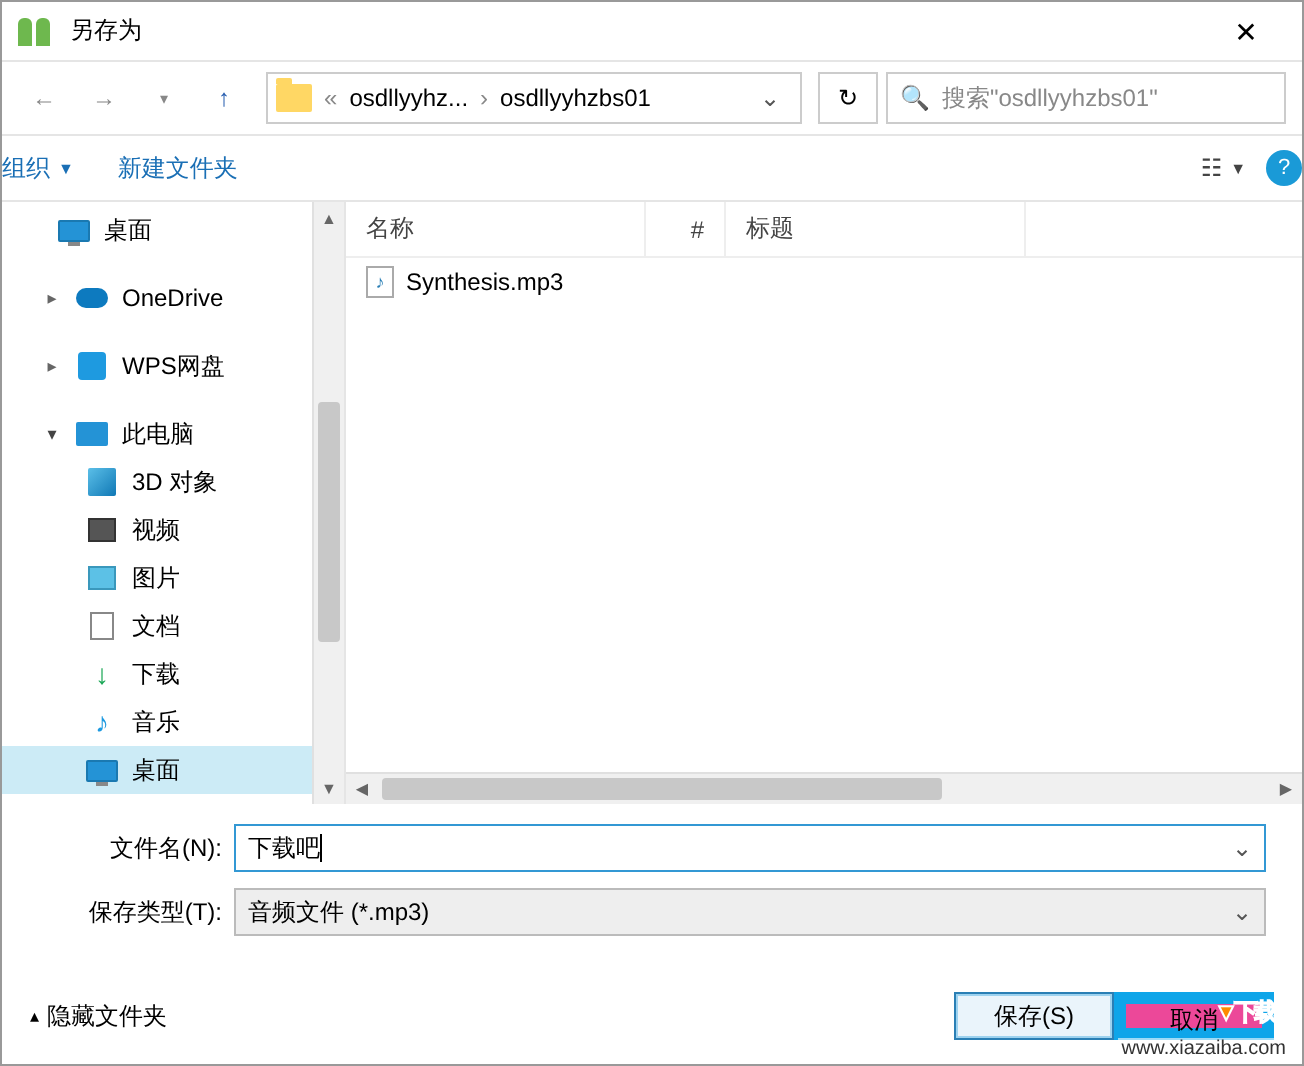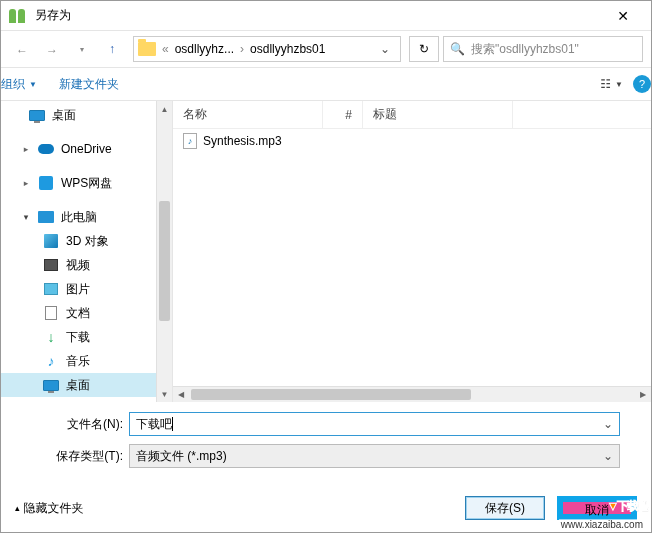--- a/index.html
+++ b/index.html
@@ -69,33 +69,33 @@
 .col-artist { flex: 1; border-right: none; }
 .filelist { flex: 1; position: relative; }
 .file-row { height: 24px; display: flex; align-items: center; padding-left: 10px; gap: 6px; }
 .file-row .ic-file { width: 14px; height: 16px; background: #fff; border: 1px solid #aaa; position: relative; display: flex; align-items: center; justify-content: center; font-size: 9px; color: #2a7fb5; }
 .h-scroll { height: 16px; background: #f0f0f0; border-top: 1px solid #e0e0e0; display: flex; align-items: center; position: relative; }
 .h-scroll .hbtn { width: 16px; height: 100%; color: #666; font-size: 8px; display: flex; align-items: center; justify-content: center; }
 .h-scroll .hthumb { position: absolute; left: 18px; width: 280px; top: 2px; bottom: 2px; background: #c8c8c8; border-radius: 2px; }
 .h-scroll .hbtn.r { margin-left: auto; }
 
 
-.form { padding: 10px 31px 6px 18px; margin-left: 12px; }
+.form { padding: 10px 18px 6px 18px; }
 .form-row { display: flex; align-items: center; margin-bottom: 8px; }
 .form-row label { width: 98px; text-align: right; padding-right: 6px; }
 .combo { flex: 1; height: 24px; border: 1px solid #3398d4; background: #fff; display: flex; align-items: center; padding: 0 6px; position: relative; }
 .combo.plain { border-color: #bbb; background: #eeeeee; }
 .combo .caret { margin-left: auto; color: #555; }
 .cursor { display: inline-block; width: 1px; height: 14px; background: #000; vertical-align: middle; animation: blink 1s step-end infinite; }
 @keyframes blink { 50% { opacity: 0; } }
 
 
 .footer { position: absolute; bottom: 0; left: 0; right: 0; height: 48px; display: flex; align-items: center; padding: 0 14px; }
 .footer .hide { display: flex; align-items: center; gap: 4px; cursor: pointer; }
-.footer .btns { margin-left: auto; display: flex; gap: 12px; }
+.footer .btns { margin-left: auto; display: flex; gap: 0; }
 .footer .btn { width: 80px; height: 24px; border: 6px solid #0ea5e9; background: #ec4899; cursor: pointer; }
 .footer .btn.pri { border: 1px solid #2a7fb5; box-shadow: 0 0 0 1px #9dd2ef inset; background: #eaf4fb; }
 
 
 .watermark { position: absolute; right: 0; bottom: 0; width: 145px; height: 60px; pointer-events: none; font-family: "SimHei", sans-serif; color: #000; }
 .watermark .big { position: absolute; right: 4px; bottom: 14px; font-size: 32px; font-weight: 400; letter-spacing: -2px; -webkit-text-stroke: 1px #fff; }
 .watermark .big .arrow { color: #ff8a00; }
 .watermark .url { position: absolute; right: 6px; bottom: 2px; font-size: 10px; color: #333; background: rgba(255,255,255,0.6); padding: 0 2px; }
 </style>
 </head>

